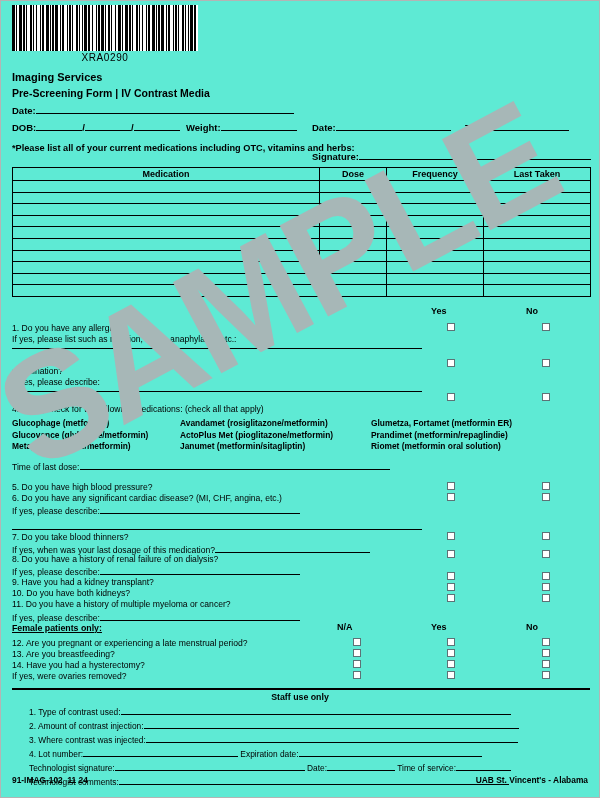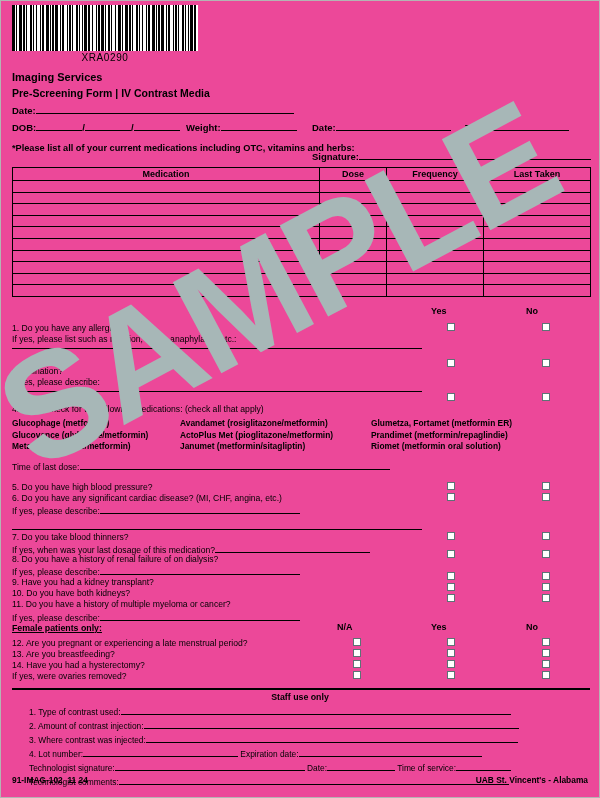--- a/index.html
+++ b/index.html
@@ -8,21 +8,21 @@
     background: #8c8c8c;
   }
   body {
     font-family: "Liberation Sans", sans-serif;
     width: 600px; height: 798px;
     overflow: hidden;
   }
   #page {
     position: relative;
     width: 600px; height: 798px;
-    background: #ec4899;
+    background: #5eead4;
     border: 1px solid #b4b4b4;
     overflow: hidden;
   }
   
   .barcode-block {
     position: absolute; left: 11px; top: 4px;
     width: 186px;
   }
   .barcode-bars {
     height: 46px; width: 186px;

